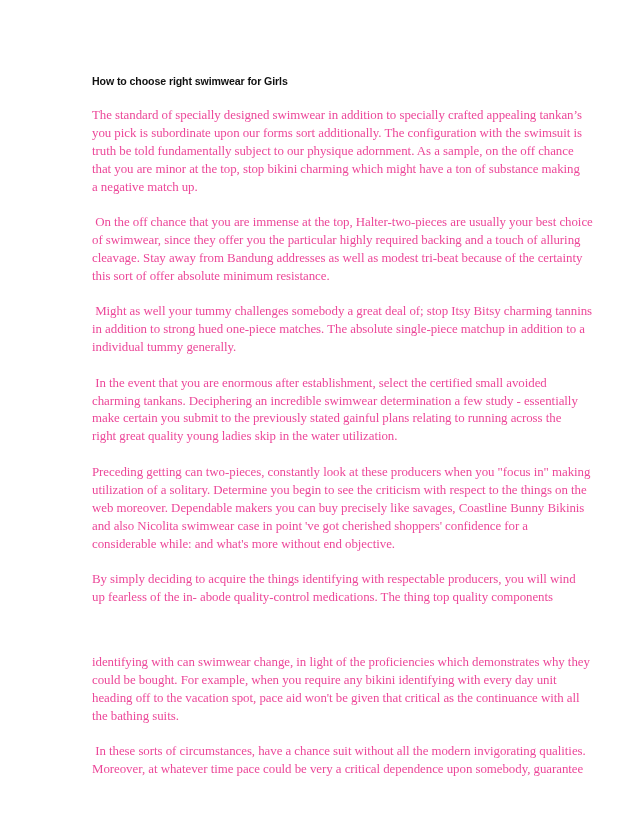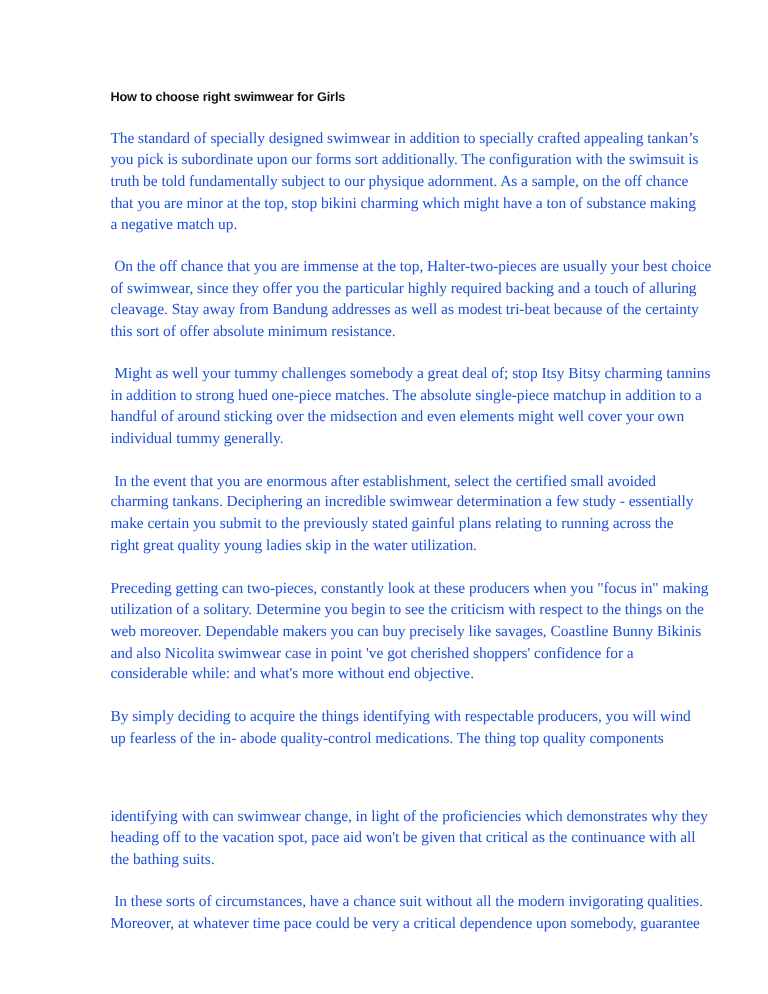--- a/index.html
+++ b/index.html
@@ -27,21 +27,21 @@
       line-height: 18px;
       margin: 0 0 17px 0;
       color: #111111;
       letter-spacing: -0.1px;
     }
     .para {
       font-family: "Liberation Serif", serif;
       font-size: 12.9px;
       line-height: 17.9px;
       margin: 0 0 17.6px 0;
-      color: #1d4ed8;
+      color: #ec4899;
       white-space: normal;
       letter-spacing: -0.05px;
       word-spacing: 0px;
     }
     .para .ln {
       display: block;
       white-space: nowrap;
     }
   </style>
 </head>
@@ -61,21 +61,20 @@
   <p class="para">
     <span class="ln" style="white-space: pre;"> On the off chance that you are immense at the top, Halter-two-pieces are usually your best choice</span>
     <span class="ln" style="white-space: pre;">of swimwear, since they offer you the particular highly required backing and a touch of alluring</span>
     <span class="ln" style="white-space: pre;">cleavage. Stay away from Bandung addresses as well as modest tri-beat because of the certainty</span>
     <span class="ln" style="white-space: pre;">this sort of offer absolute minimum resistance.</span>
   </p>
 
   <p class="para">
     <span class="ln" style="white-space: pre;"> Might as well your tummy challenges somebody a great deal of; stop Itsy Bitsy charming tannins</span>
     <span class="ln" style="white-space: pre;">in addition to strong hued one-piece matches. The absolute single-piece matchup in addition to a</span>
-    <span class="ln" style="white-space: pre;">handful of around sticking over the midsection and even elements might well cover your own</span>
     <span class="ln" style="white-space: pre;">individual tummy generally.</span>
   </p>
 
   <p class="para">
     <span class="ln" style="white-space: pre;"> In the event that you are enormous after establishment, select the certified small avoided</span>
     <span class="ln" style="white-space: pre;">charming tankans. Deciphering an incredible swimwear determination a few study - essentially</span>
     <span class="ln" style="white-space: pre;">make certain you submit to the previously stated gainful plans relating to running across the</span>
     <span class="ln" style="white-space: pre;">right great quality young ladies skip in the water utilization.</span>
   </p>
 
@@ -84,20 +83,21 @@
     <span class="ln" style="white-space: pre;">utilization of a solitary. Determine you begin to see the criticism with respect to the things on the</span>
     <span class="ln" style="white-space: pre;">web moreover. Dependable makers you can buy precisely like savages, Coastline Bunny Bikinis</span>
     <span class="ln" style="white-space: pre;">and also Nicolita swimwear case in point 've got cherished shoppers' confidence for a</span>
     <span class="ln" style="white-space: pre;">considerable while: and what's more without end objective.</span>
   </p>
 
   <p class="para">
     <span class="ln" style="white-space: pre;">By simply deciding to acquire the things identifying with respectable producers, you will wind</span>
     <span class="ln" style="white-space: pre;">up fearless of the in- abode quality-control medications. The thing top quality components</span>
     <span class="ln" style="white-space: pre; margin-top: 47px;">identifying with can swimwear change, in light of the proficiencies which demonstrates why they</span>
+    <span class="ln" style="white-space: pre;">could be bought. For example, when you require any bikini identifying with every day unit</span>
     <span class="ln" style="white-space: pre;">heading off to the vacation spot, pace aid won't be given that critical as the continuance with all</span>
     <span class="ln" style="white-space: pre;">the bathing suits.</span>
   </p>
 
   <p class="para">
     <span class="ln" style="white-space: pre;"> In these sorts of circumstances, have a chance suit without all the modern invigorating qualities.</span>
     <span class="ln" style="white-space: pre;">Moreover, at whatever time pace could be very a critical dependence upon somebody, guarantee</span>
   </p>
 </div>
 

